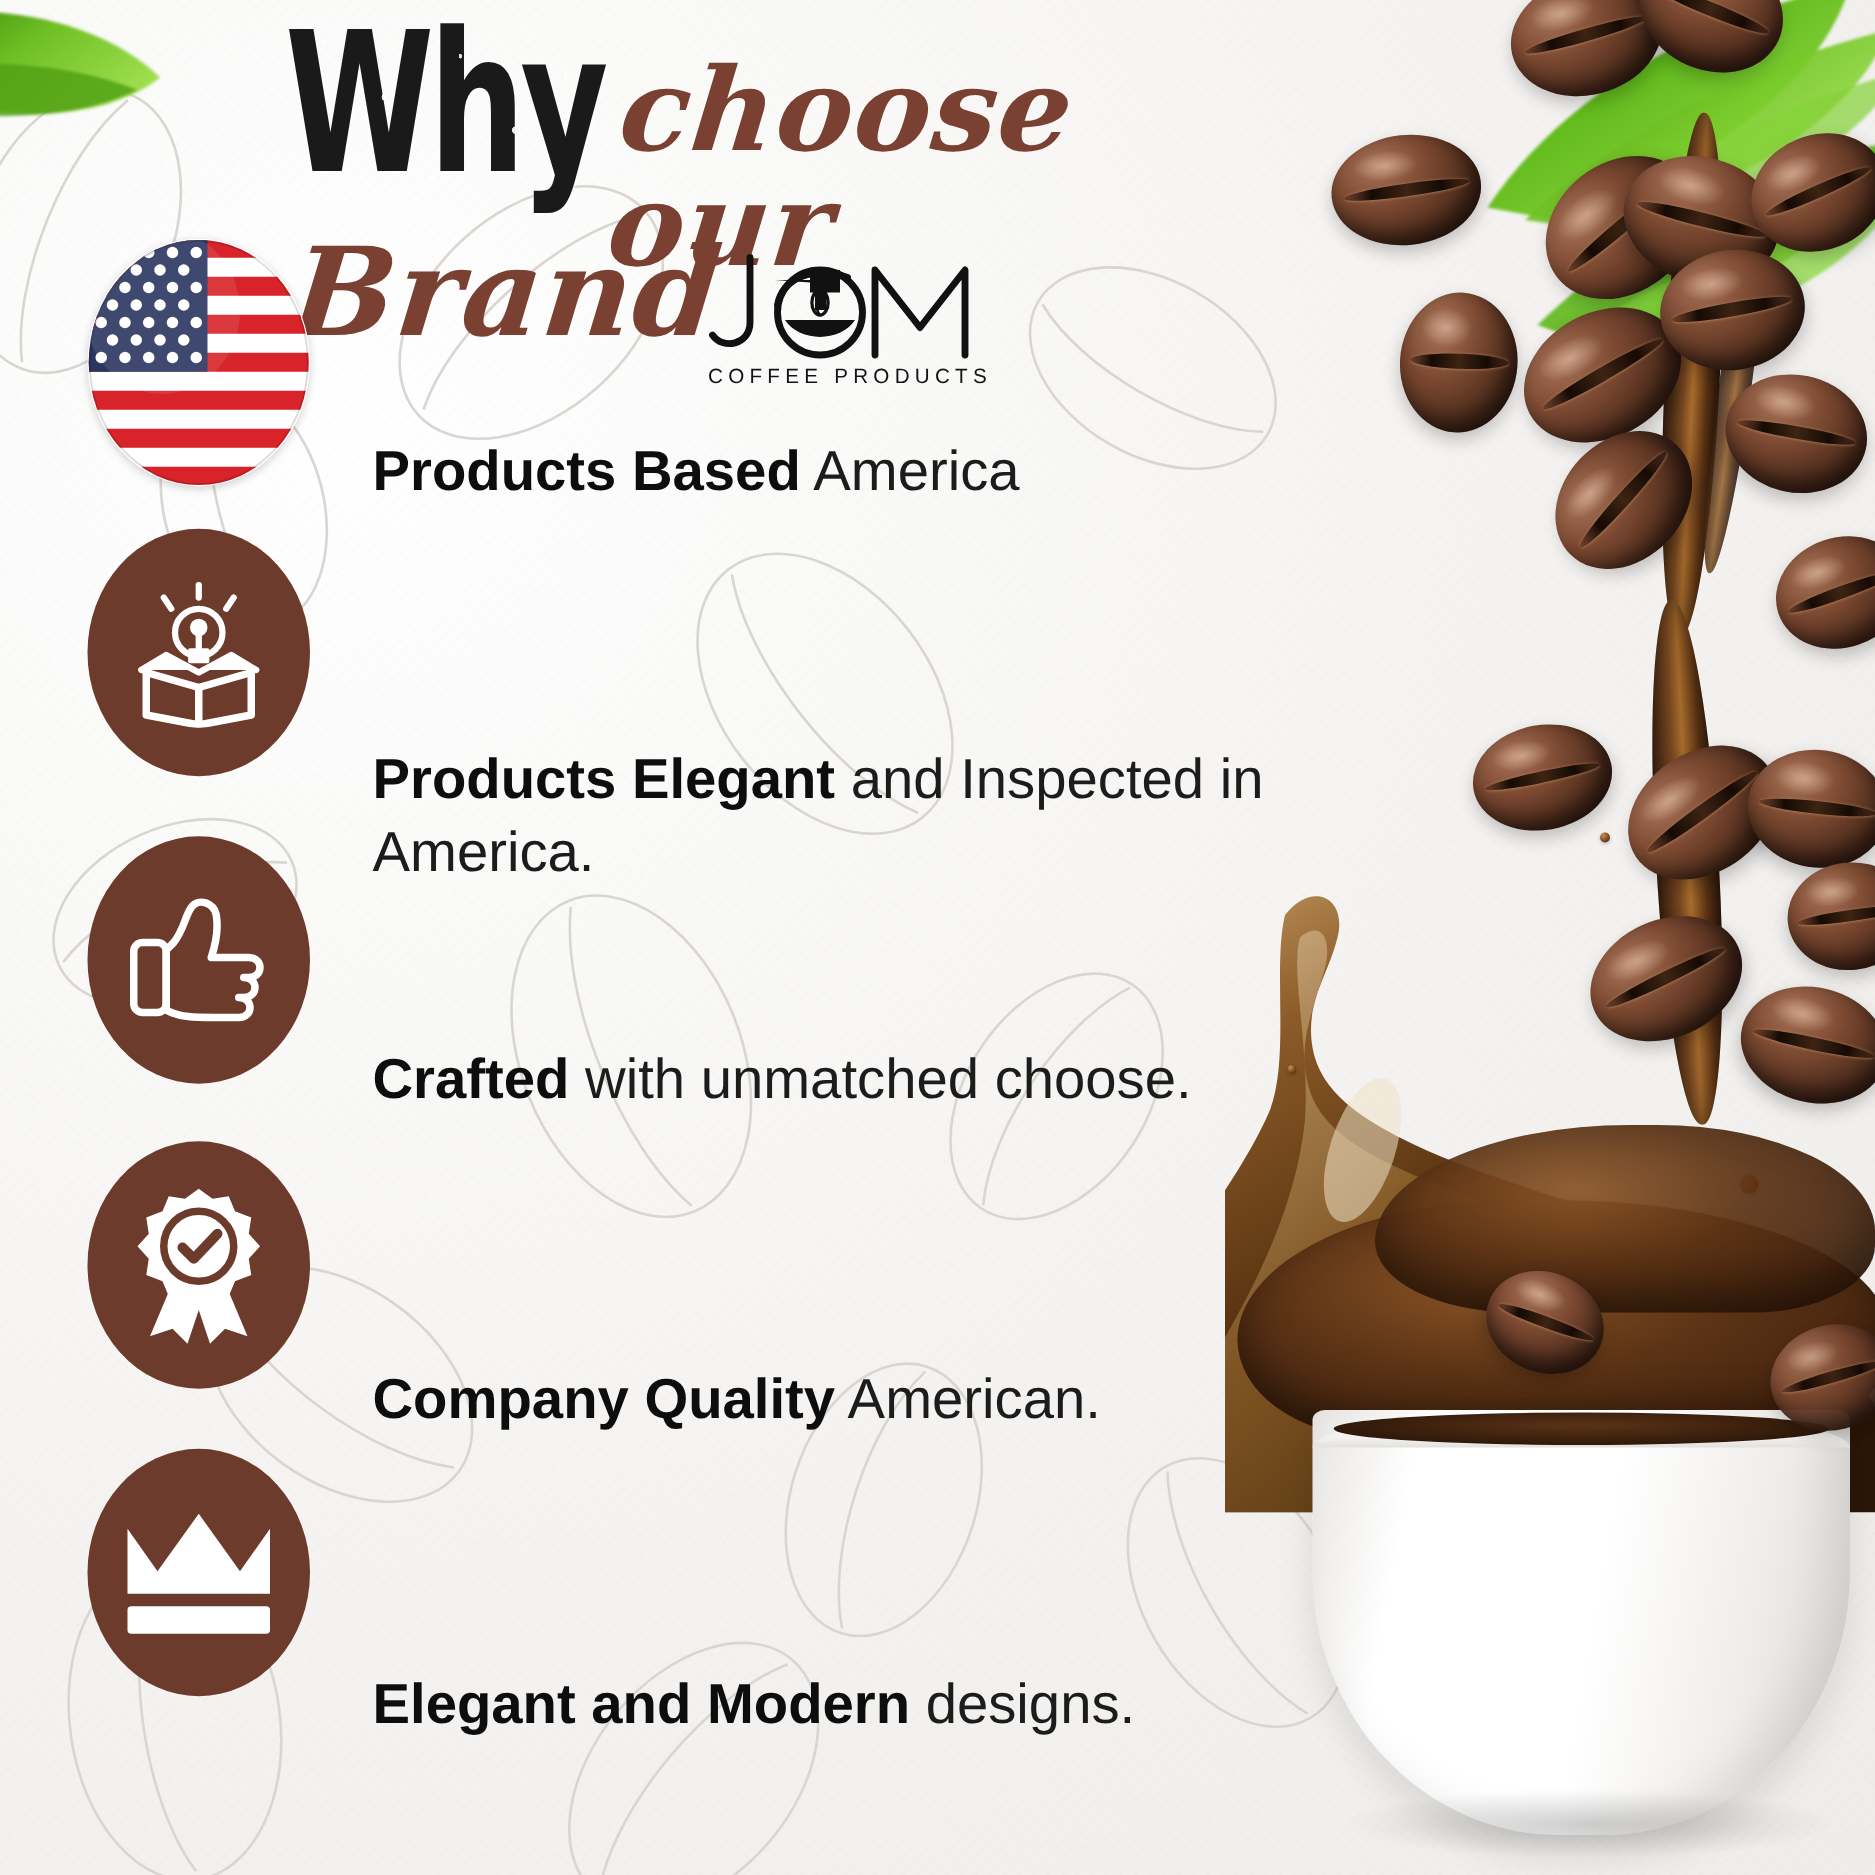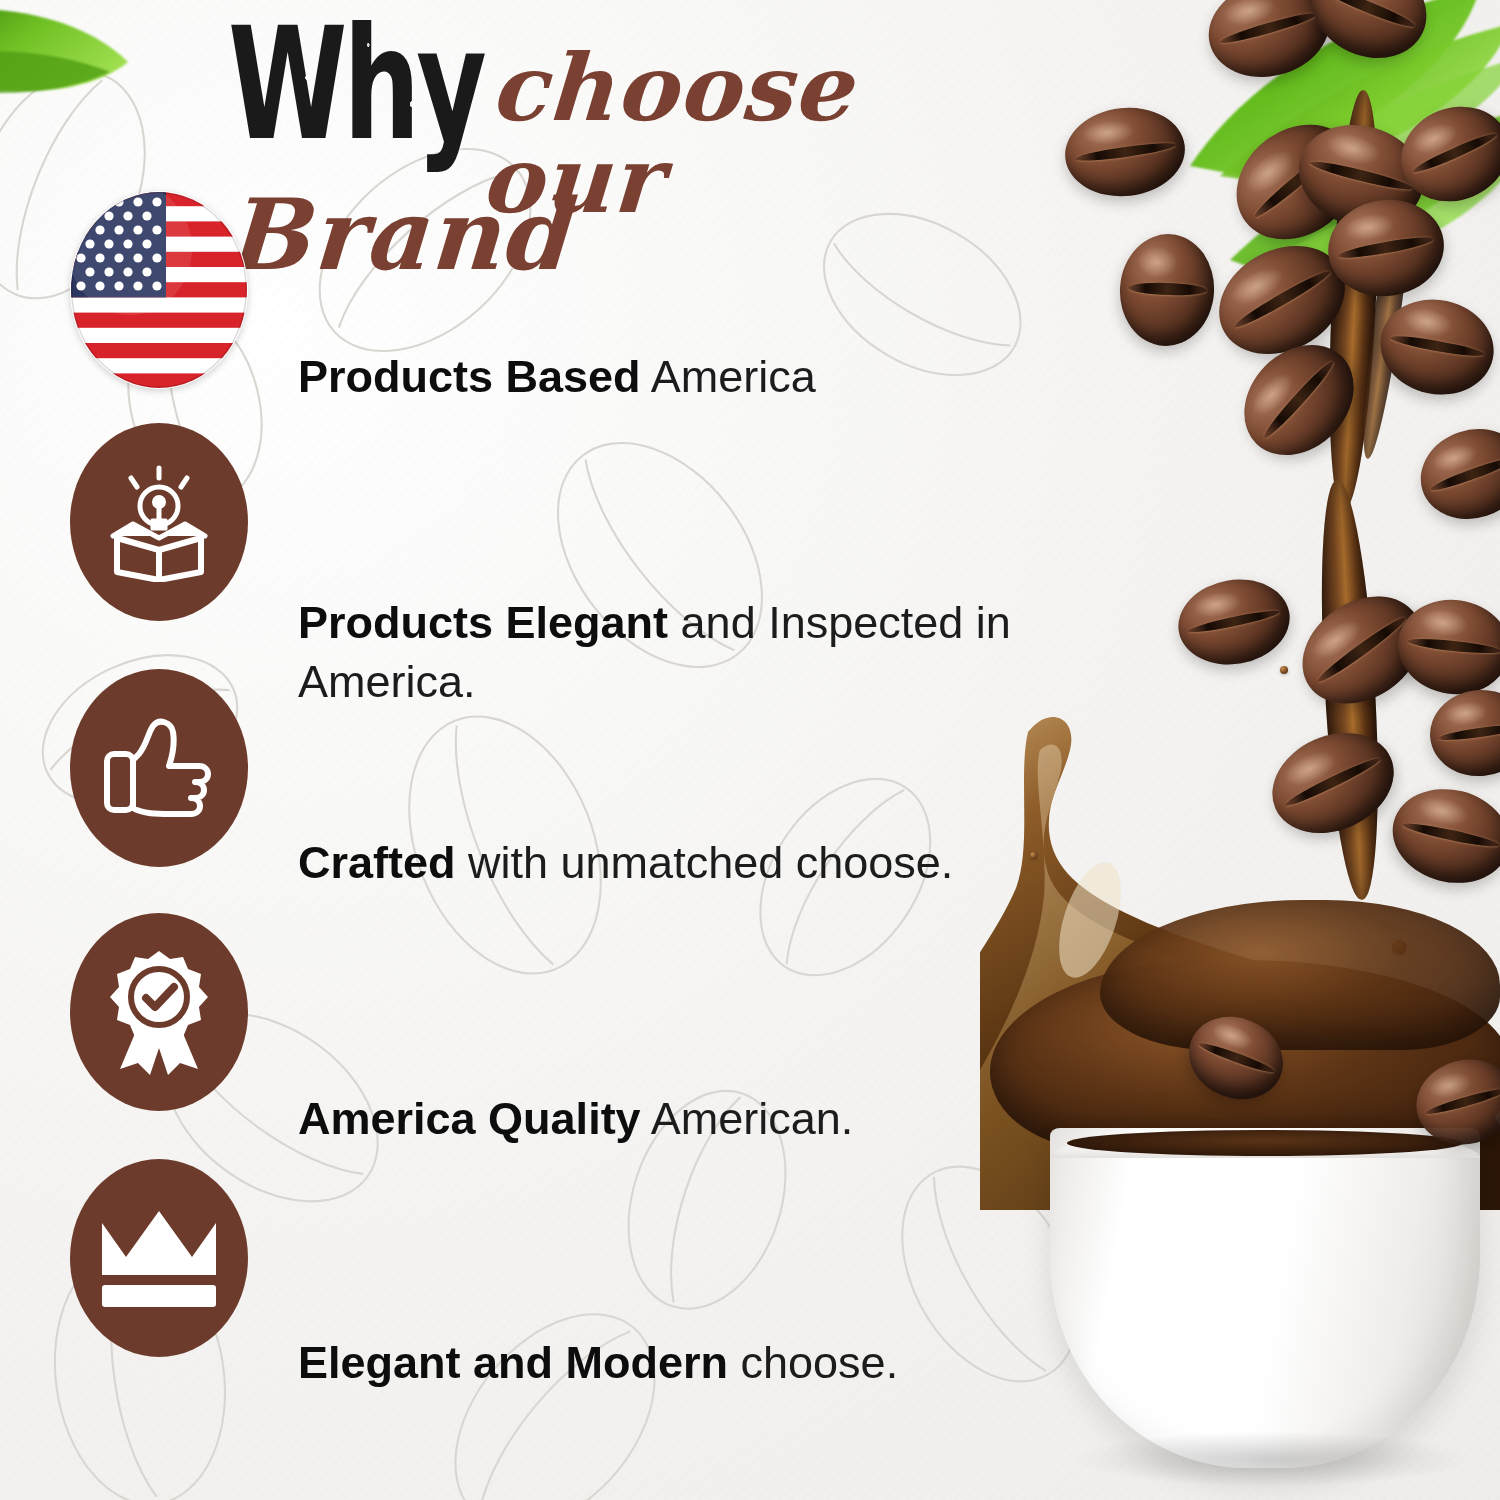--- a/index.html
+++ b/index.html
@@ -258,20 +258,41 @@
       <path d="M-10 64 C 50 56, 110 66, 150 82 C 104 104, 44 106, -10 100 Z" fill="#4f9e13" opacity=".8"></path>
     </svg>
   </div>
 
   <div class="headline">
     <div class="why">Why</div>
     <div class="script choose-our">choose our</div>
     <div class="script brand">Brand</div>
   </div>
 
+  <div class="logo">
+    <svg class="logo-mark" viewBox="0 0 240 88">
+
+      <path d="M40 6 L40 58 C40 76, 18 80, 10 68" stroke="#111" stroke-width="5.5" fill="none" stroke-linecap="round"></path>
+
+      <circle cx="96" cy="50" r="34" stroke="#111" stroke-width="5.5" fill="none"></circle>
+
+      <path d="M68 56 C 80 74, 112 74, 124 56 Z" fill="#111"></path>
+
+      <ellipse cx="96" cy="42" rx="6.5" ry="10" stroke="#111" stroke-width="2.6" fill="none"></ellipse>
+      <path d="M96 33 C 92 38, 92 47, 96 52" stroke="#111" stroke-width="2" fill="none"></path>
+
+      <path d="M60 24 L88 24 L88 16 L112 16 L112 34 L88 34 L88 26" fill="#111"></path>
+      <rect x="92" y="32" width="9" height="16" fill="#111"></rect>
+
+      <path d="M62 44 C 66 22, 92 12, 118 22" stroke="#111" stroke-width="5.5" fill="none" stroke-linecap="round"></path>
+
+      <path d="M140 84 L140 16 L176 62 L212 16 L212 84" stroke="#111" stroke-width="5.5" fill="none" stroke-linejoin="round" stroke-linecap="round"></path>
+    </svg>
+    <div class="logo-sub">COFFEE PRODUCTS</div>
+  </div>
 
   <div class="features">
 
     <div class="feature f0">
       <div class="icon-wrap">
         <div class="icon-circle flag">
           <svg width="178" height="198" viewBox="0 0 178 198">
             <defs>
                 <clipPath id="cflag">
                   <ellipse cx="89" cy="99" rx="88" ry="98"></ellipse>
@@ -388,35 +409,35 @@
             <path d="M38 84 L22 122 L40 116 L52 128 L64 92 Z" fill="#fff"></path>
             <path d="M84 84 L100 122 L82 116 L70 128 L58 92 Z" fill="#fff"></path>
 
             <path d="M61 4 L72 12 L85 10 L90 22 L103 27 L101 40 L110 50 L101 60 L103 73 L90 78 L85 90 L72 88 L61 96 L50 88 L37 90 L32 78 L19 73 L21 60 L12 50 L21 40 L19 27 L32 22 L37 10 L50 12 Z" fill="#fff"></path>
             <circle cx="61" cy="50" r="28" fill="none" stroke="#6d3b2b" stroke-width="6"></circle>
             <path d="M48 51 L57 60 L76 40" fill="none" stroke="#6d3b2b" stroke-width="8" stroke-linecap="round" stroke-linejoin="round"></path>
           </svg>
         </div>
       </div>
       <div class="f-text">
-        <b>America Quality</b><span> American.</span>
+        <b>Company Quality</b><span> American.</span>
       </div>
     </div>
 
     <div class="feature f4">
       <div class="icon-wrap">
         <div class="icon-circle">
           <svg width="126" height="106" viewBox="0 0 126 106">
             <path d="M6 18 L30 52 L63 6 L96 52 L120 18 L120 70 L6 70 Z" fill="#fff"></path>
             <rect x="6" y="80" width="114" height="22" rx="3" fill="#fff"></rect>
           </svg>
         </div>
       </div>
       <div class="f-text">
-        <b>Elegant and Modern</b><span> choose.</span>
+        <b>Elegant and Modern</b><span> designs.</span>
       </div>
     </div>
 
   </div>
 
   <div class="photo">
 
     <div class="leaf" style="left:200px; top:-30px;">
       <svg width="340" height="230" viewBox="0 0 340 230">
         <defs>

